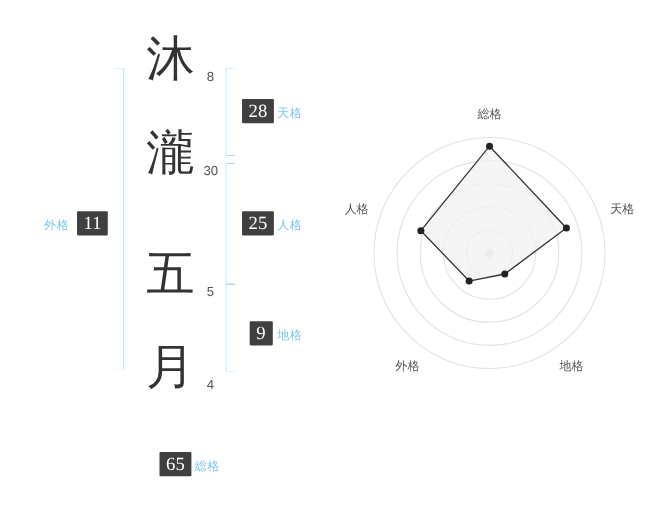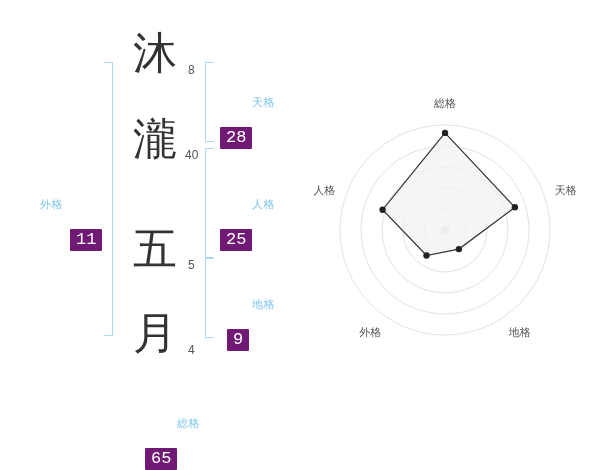--- a/index.html
+++ b/index.html
@@ -32,29 +32,28 @@
     width: 60px;
   }
   .strokecount {
     position: absolute;
     font-size: 12px;
     color: #555555;
     font-family: "Liberation Sans", sans-serif;
   }
   .badge {
     position: absolute;
-    background: #701a75;
+    background: #404040;
     color: #ffffff;
     font-size: 17px;
-    font-family: Liberation Mono, monospace;
+    font-family: Liberation Serif, serif;
     padding: 2px 6px 3px 6px;
     line-height: 1;
     border-radius: 1px;
     text-align: center;
-    margin-top: 37px;
   }
   .badge-label {
     position: absolute;
     color: #7ec6ee;
     font-size: 11px;
     font-family: "Liberation Sans", sans-serif;
     letter-spacing: 0.5px;
   }
 
   
@@ -91,21 +90,21 @@
 </style>
 </head>
 <body>
 
 <div id="root">
 
   <div class="kanji" style="left:125px; top:32px;">沐</div>
   <div class="strokecount" style="left:188px; top:63px;">8</div>
 
   <div class="kanji" style="left:125px; top:118px;">瀧</div>
-  <div class="strokecount" style="left:185px; top:148px;">40</div>
+  <div class="strokecount" style="left:185px; top:148px;">30</div>
 
   <div class="kanji" style="left:125px; top:228px;">五</div>
   <div class="strokecount" style="left:188px; top:258px;">5</div>
 
   <div class="kanji" style="left:125px; top:312px;">月</div>
   <div class="strokecount" style="left:188px; top:343px;">4</div>
 
   <div class="bracket bracket-left" style="left:104px; top:62px; width:8px; height:272px;"></div>
 
   <div class="bracket bracket-right" style="left:205px; top:62px; width:8px; height:78px;"></div>

